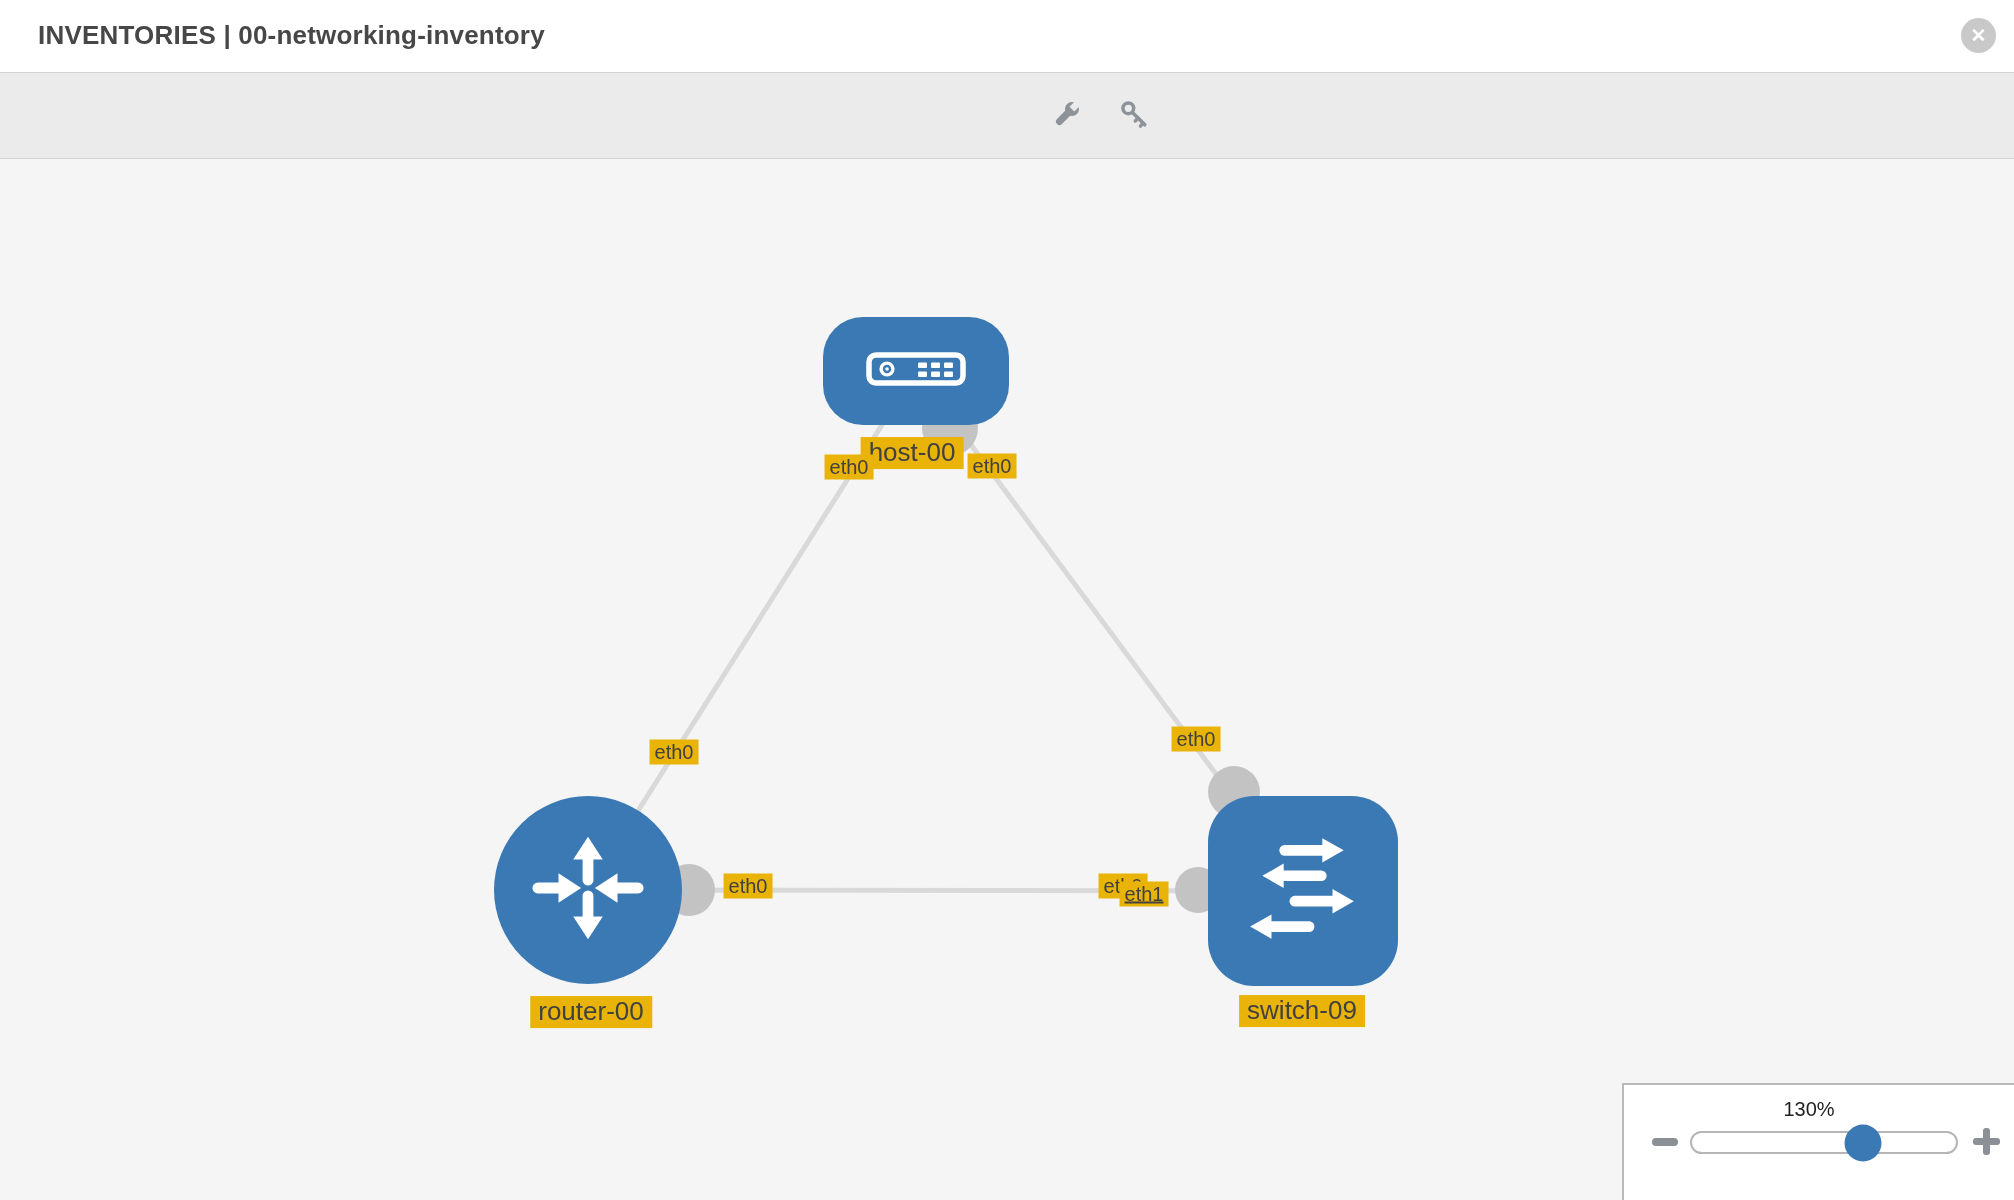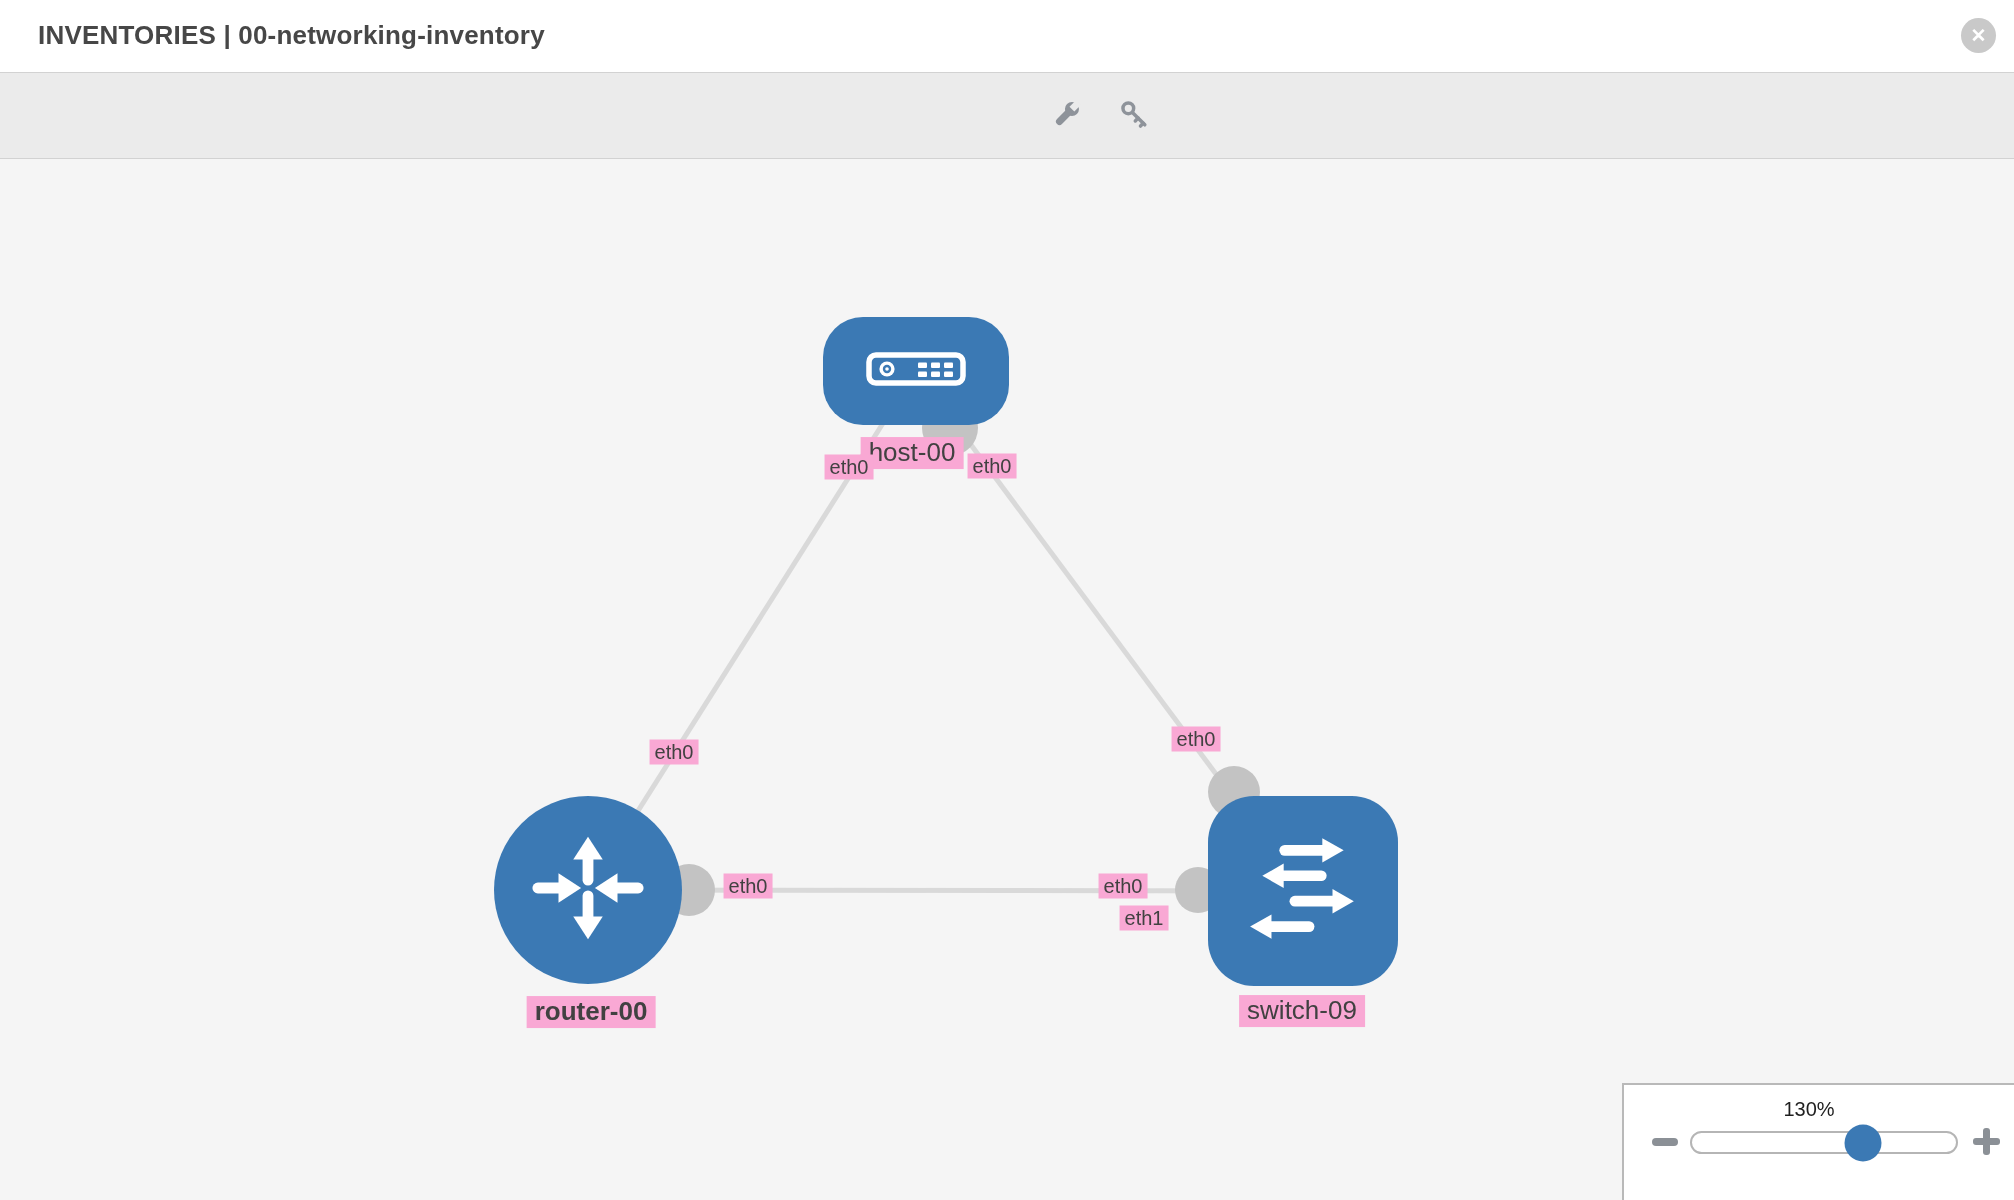--- a/index.html
+++ b/index.html
@@ -53,21 +53,21 @@
   }
   .node {
     position:absolute; z-index:3; display:flex; align-items:center; justify-content:center;
     transform:translate(-50%,-50%); background:#3b79b4; cursor:pointer;
   }
   .node.host   { width:186px; height:108px; border-radius:40px; }
   .node.router { width:188px; height:188px; border-radius:50%; }
   .node.switch { width:190px; height:190px; border-radius:46px; }
   #labels-layer { position:absolute; inset:0; z-index:5; pointer-events:none; }
   .chip {
-    position:absolute; transform:translate(-50%,-50%); background:#f9a8d4;
+    position:absolute; transform:translate(-50%,-50%); background:#eab308;
     color:#414141; white-space:nowrap; line-height:1.15;
   }
   .node-chip { font-size:26px; padding:1px 8px; }
   .eth-chip  { font-size:20px; padding:1px 5px; }
   
   .zoom-panel {
     position:absolute; left:1622px; top:1083px; width:400px; height:130px;
     background:#ffffff; border:2px solid #b9b9b9; box-sizing:border-box; z-index:6;
   }
   .zoom-value {
@@ -189,29 +189,29 @@
           <polygon points="110,72 89,60 89,84" stroke="none"></polygon>
           <line x1="66" y1="97" x2="26" y2="97"></line>
           <polygon points="8,97 29,85 29,109" stroke="none"></polygon>
         </g>
       </svg>
     </span>
   </div>
 
   <div id="labels-layer">
       <div class="chip node-chip" style="left: 912px; top: 453px;">host-00</div>
-      <div class="chip node-chip" style="left: 591px; top: 1012px; font-weight: bold;">router-00</div>
+      <div class="chip node-chip" style="left: 591px; top: 1012px;">router-00</div>
       <div class="chip node-chip" style="left: 1302px; top: 1011px;">switch-09</div>
       <div class="chip eth-chip" style="left: 849px; top: 467px;">eth0</div>
       <div class="chip eth-chip" style="left: 992px; top: 466px;">eth0</div>
       <div class="chip eth-chip" style="left: 674px; top: 752px;">eth0</div>
       <div class="chip eth-chip" style="left: 1196px; top: 739px;">eth0</div>
       <div class="chip eth-chip" style="left: 748px; top: 886px;">eth0</div>
       <div class="chip eth-chip" style="left: 1123px; top: 886px;">eth0</div>
-      <div class="chip eth-chip" style="left: 1144px; top: 918px;">eth1</div>
+      <div class="chip eth-chip" style="left: 1144px; top: 894px; text-decoration: underline;">eth1</div>
     </div>
 
   <div class="zoom-panel">
     <div class="zoom-value">130%</div>
     <span class="zoom-minus">
       <i class="bar-h"></i>
     </span>
     <div class="zoom-track">
       <div class="zoom-thumb" style="background: rgb(59, 121, 180);"></div>
     </div>

